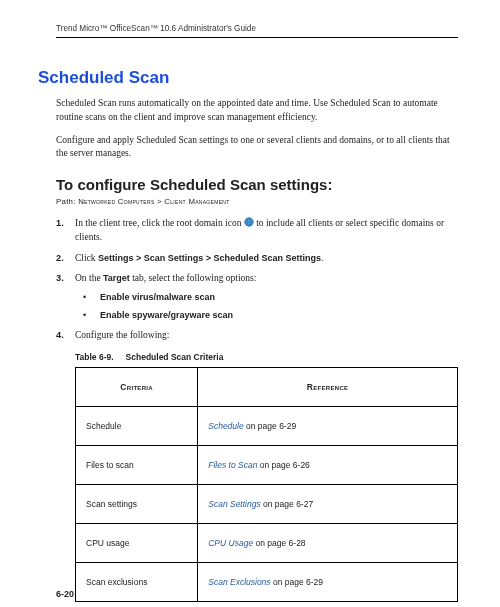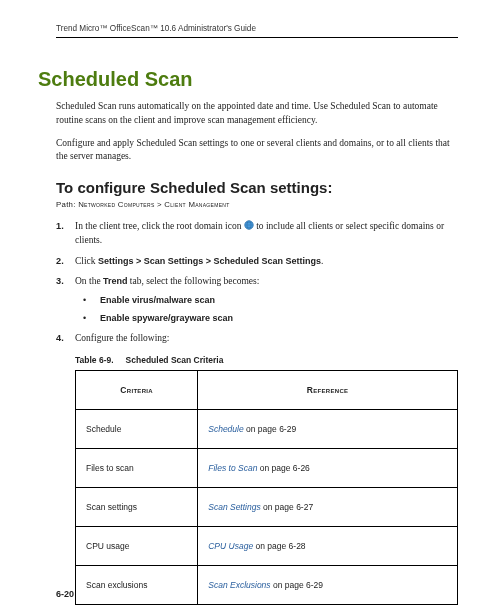--- a/index.html
+++ b/index.html
@@ -1,20 +1,20 @@
 <!DOCTYPE html>
 <html><head>
   <meta charset="utf-8">
   <style>
     * {margin:0;padding:0;box-sizing:border-box}
     body {width:500px;height:607px;background:#fff;font-family:Georgia,'Times New Roman',serif;font-size:9.5px;color:#222;position:relative}
     .page {padding:24px 42px 20px 56px}
     .running-header {font-family:Arial,Helvetica,sans-serif;font-size:8.2px;color:#333;margin-bottom:4px}
     .header-rule {border-top:1px solid #000;margin-bottom:30px}
-    .title {font-family:Arial,Helvetica,sans-serif;font-size:20px;color:#4d7c0f;font-weight:bold;margin-bottom:9px;margin-left:-18px}
+    .title {font-family:Arial,Helvetica,sans-serif;font-size:17px;color:#1d4ed8;font-weight:bold;margin-bottom:9px;margin-left:-18px}
     .body-text {font-size:9.5px;line-height:1.45;margin-bottom:9px;text-align:left}
     .subhead {font-family:Arial,Helvetica,sans-serif;font-size:15px;font-weight:bold;margin-top:15px;margin-bottom:4px}
     .path-line {font-family:Arial,Helvetica,sans-serif;font-size:7.8px;letter-spacing:0.3px;margin-bottom:11px}
     .path-label {font-variant:normal}
     .path-val {font-variant:small-caps}
     ol.steps {list-style:none;counter-reset:step;margin-left:0}
     ol.steps > li {counter-increment:step;position:relative;padding-left:19px;margin-bottom:7px;font-size:9.5px;line-height:1.45}
     ol.steps > li::before {content:counter(step)".";position:absolute;left:0;font-weight:bold;font-family:Arial,Helvetica,sans-serif;font-size:9.2px}
     .globe-icon {display:inline-block;width:10px;height:10px;vertical-align:-1px;position:relative}
     .globe-icon svg {width:10px;height:10px}
@@ -58,21 +58,21 @@
             <ellipse cx="5" cy="5" rx="2" ry="4.3" fill="none" stroke="#2a6aa0" stroke-width="0.5"></ellipse>
             <line x1="0.7" y1="5" x2="9.3" y2="5" stroke="#2a6aa0" stroke-width="0.5"></line>
             <path d="M1.4 3 Q5 2.2 8.6 3" fill="none" stroke="#2a6aa0" stroke-width="0.5"></path>
             <path d="M1.4 7 Q5 7.8 8.6 7" fill="none" stroke="#2a6aa0" stroke-width="0.5"></path>
           </svg></span><span> to include all clients or select specific domains or clients.</span>
     </li>
     <li>
       <span>Click </span><span class="menu-path">Settings &gt; Scan Settings &gt; Scheduled Scan Settings</span><span>.</span>
     </li>
     <li>
-      <span>On the </span><span class="menu-path">Trend</span><span> tab, select the following becomes:</span>
+      <span>On the </span><span class="menu-path">Target</span><span> tab, select the following options:</span>
       <ul class="sub-bullets">
         <li>Enable virus/malware scan</li>
         <li>Enable spyware/grayware scan</li>
       </ul>
     </li>
   </ol>
 
 
   <ol class="steps" start="4" style="counter-reset:step 3">
     <li>Configure the following:</li>

